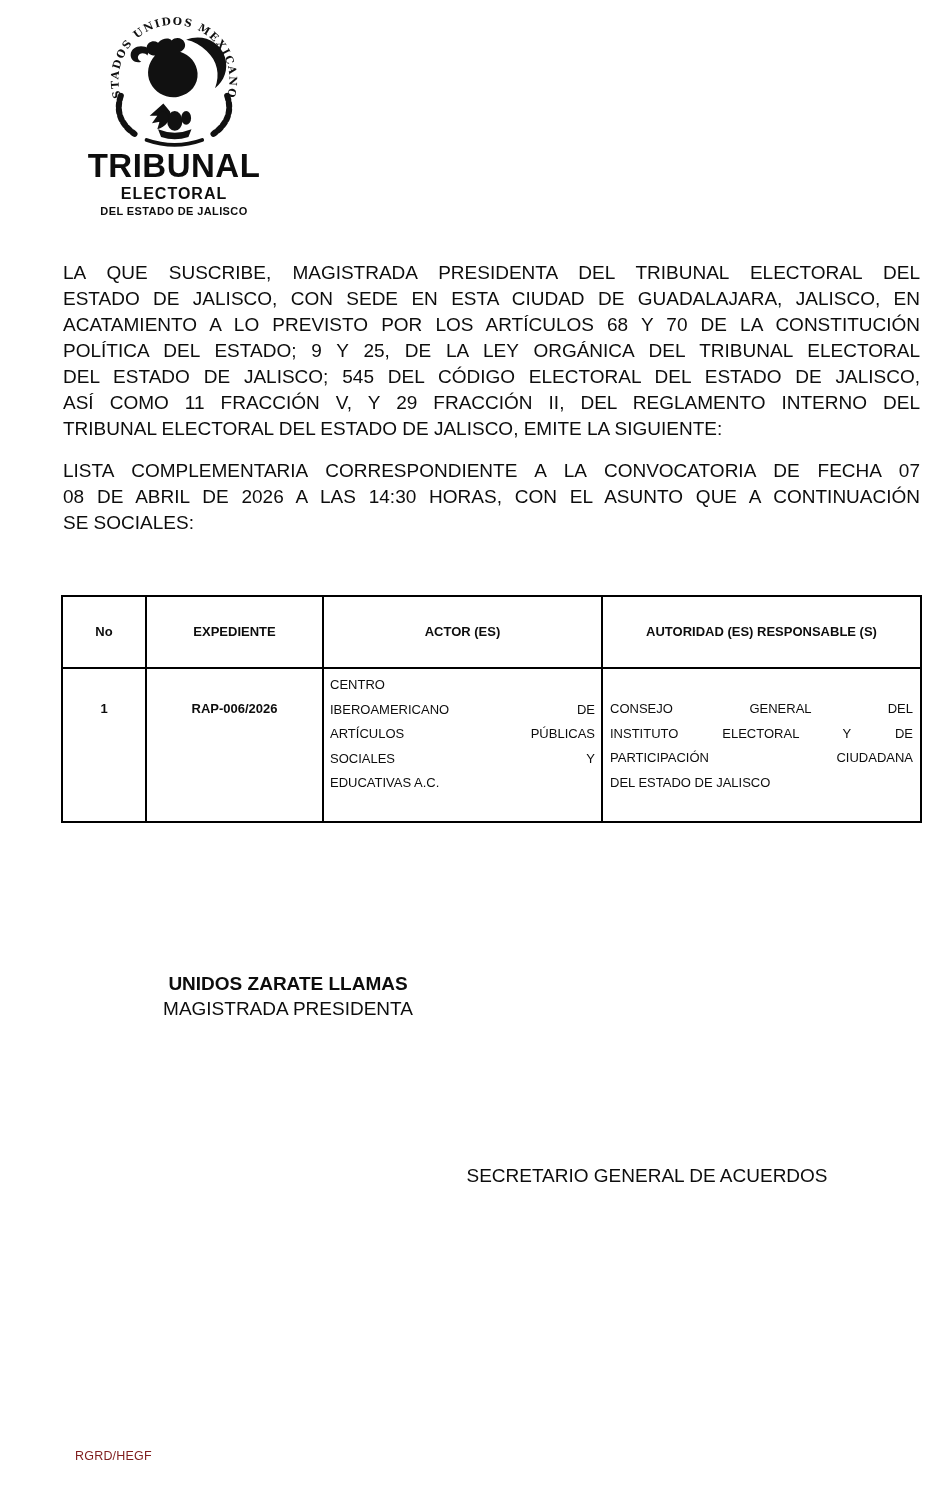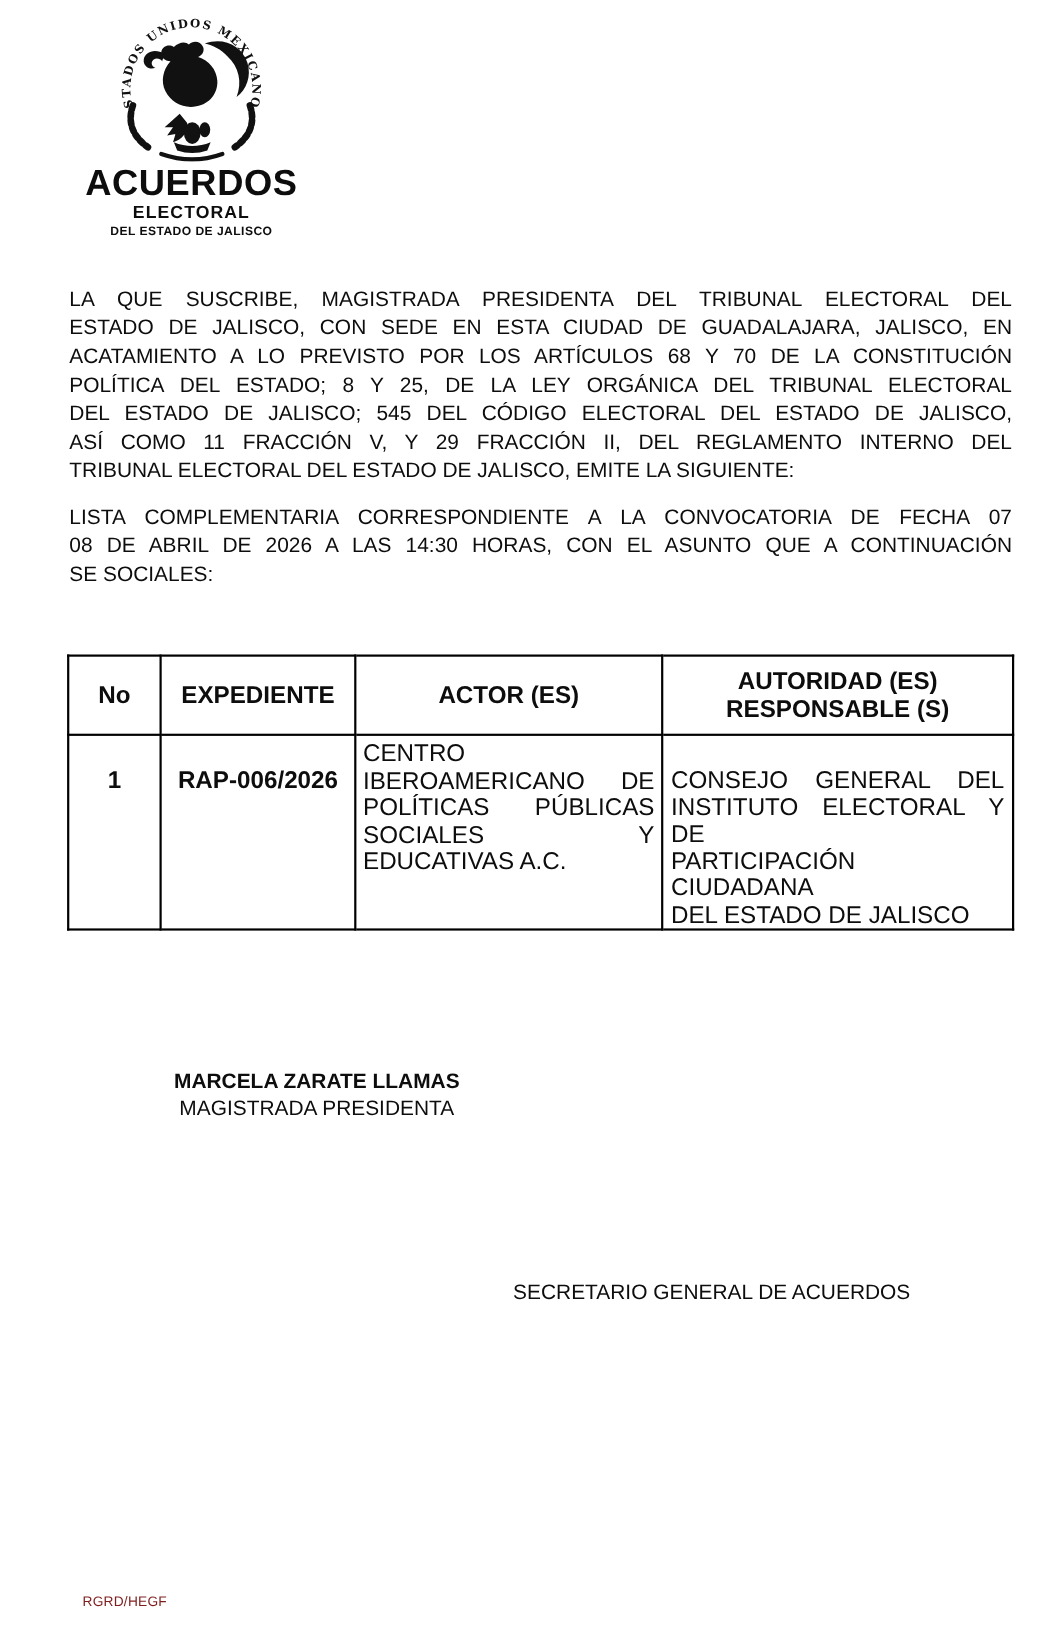--- a/index.html
+++ b/index.html
@@ -60,21 +60,21 @@
   .lines .jline:last-child { text-align-last: left; }
 
   
   .doc-table {
     position: absolute;
     top: 595px;
     left: 61px;
     width: 859px;
     border-collapse: collapse;
     table-layout: fixed;
-    font-size: 22px;
+    font-size: 13px;
   }
   .doc-table th, .doc-table td {
     border: 2px solid #000000;
     padding: 0;
     vertical-align: top;
   }
   .doc-table th {
     height: 70px;
     vertical-align: middle;
     text-align: center;
@@ -140,30 +140,30 @@
         <ellipse cx="86" cy="147" rx="6.5" ry="9"></ellipse>
         <ellipse cx="116" cy="147" rx="6.5" ry="9"></ellipse>
         <path d="M79,162 q22,9 44,0 l-4,10 q-18,6 -36,0 z"></path>
       </g>
       <g fill="none" stroke="#111111" stroke-linecap="round">
         <path d="M30,118 q-10,30 18,50" stroke-width="8" stroke-dasharray="5 4"></path>
         <path d="M170,118 q10,30 -18,50" stroke-width="8" stroke-dasharray="5 4"></path>
         <path d="M64,176 q37,13 73,0" stroke-width="5"></path>
       </g>
     </svg>
-    <div class="logo-title">ACUERDOS</div>
+    <div class="logo-title">TRIBUNAL</div>
     <div class="logo-subtitle">ELECTORAL</div>
     <div class="logo-tagline">DEL ESTADO DE JALISCO</div>
   </div>
 
   <div class="para para-1 lines">
       <div class="jline">LA QUE SUSCRIBE, MAGISTRADA PRESIDENTA DEL TRIBUNAL ELECTORAL DEL</div>
       <div class="jline">ESTADO DE JALISCO, CON SEDE EN ESTA CIUDAD DE GUADALAJARA, JALISCO, EN</div>
       <div class="jline">ACATAMIENTO A LO PREVISTO POR LOS ARTÍCULOS 68 Y 70 DE LA CONSTITUCIÓN</div>
-      <div class="jline">POLÍTICA DEL ESTADO; 8 Y 25, DE LA LEY ORGÁNICA DEL TRIBUNAL ELECTORAL</div>
+      <div class="jline">POLÍTICA DEL ESTADO; 9 Y 25, DE LA LEY ORGÁNICA DEL TRIBUNAL ELECTORAL</div>
       <div class="jline">DEL ESTADO DE JALISCO; 545 DEL CÓDIGO ELECTORAL DEL ESTADO DE JALISCO,</div>
       <div class="jline">ASÍ COMO 11 FRACCIÓN V, Y 29 FRACCIÓN II, DEL REGLAMENTO INTERNO DEL</div>
       <div class="jline">TRIBUNAL ELECTORAL DEL ESTADO DE JALISCO, EMITE LA SIGUIENTE:</div>
     </div>
 
   <div class="para para-2 lines">
       <div class="jline">LISTA COMPLEMENTARIA CORRESPONDIENTE A LA CONVOCATORIA DE FECHA 07</div>
       <div class="jline">08 DE ABRIL DE 2026 A LAS 14:30 HORAS, CON EL ASUNTO QUE A CONTINUACIÓN</div>
       <div class="jline">SE SOCIALES:</div>
     </div>
@@ -183,37 +183,37 @@
         <th>AUTORIDAD (ES) RESPONSABLE (S)</th>
       </tr>
     </thead>
     <tbody>
       <tr>
         <td class="cell-no">1</td>
         <td class="cell-exp">RAP-006/2026</td>
         <td class="cell-actor lines">
             <div class="jline">CENTRO</div>
             <div class="jline">IBEROAMERICANO DE</div>
-            <div class="jline">POLÍTICAS PÚBLICAS</div>
+            <div class="jline">ARTÍCULOS PÚBLICAS</div>
             <div class="jline">SOCIALES Y</div>
             <div class="jline">EDUCATIVAS A.C.</div>
           </td>
         <td class="cell-aut lines">
             <div class="jline">CONSEJO GENERAL DEL</div>
             <div class="jline">INSTITUTO ELECTORAL Y DE</div>
             <div class="jline">PARTICIPACIÓN CIUDADANA</div>
             <div class="jline">DEL ESTADO DE JALISCO</div>
           </td>
       </tr>
     </tbody>
   </table>
 
 
   <div class="sig sig-1">
-    <div class="sig-name">MARCELA ZARATE LLAMAS</div>
+    <div class="sig-name">UNIDOS ZARATE LLAMAS</div>
     <div class="sig-title">MAGISTRADA PRESIDENTA</div>
   </div>
 
   <div class="sig sig-2">
     <div class="sig-title">SECRETARIO GENERAL DE ACUERDOS</div>
   </div>
 
   <div class="footer-code">RGRD/HEGF</div>
 
 </div>

